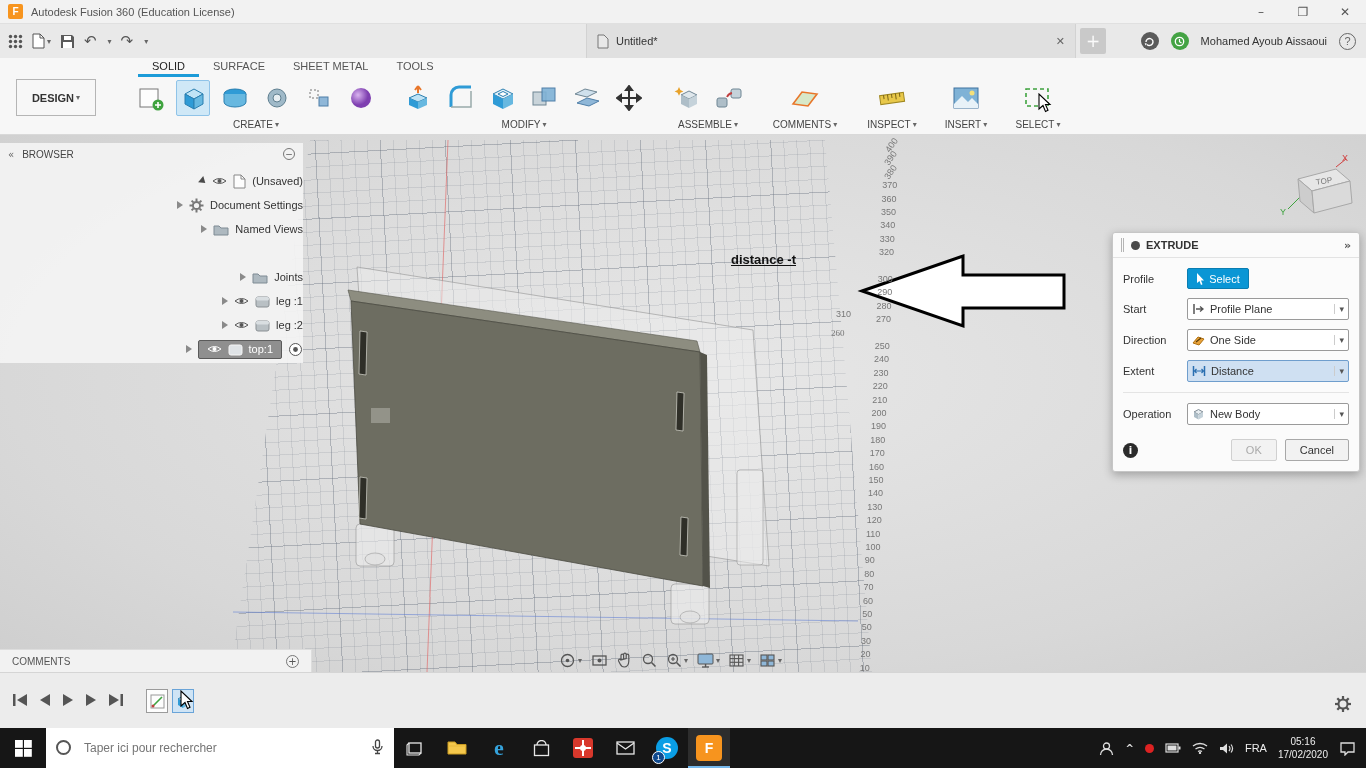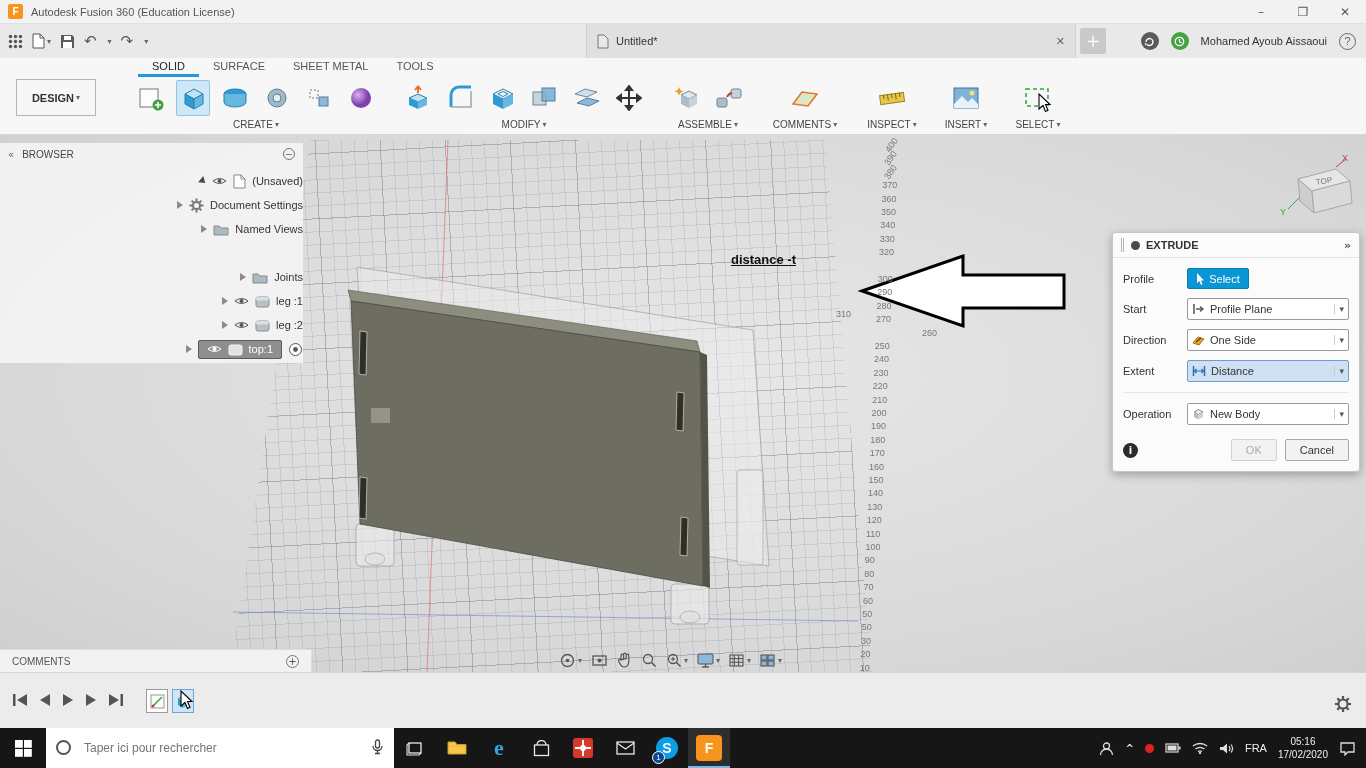--- a/index.html
+++ b/index.html
@@ -456,21 +456,21 @@
         <span class="rlab" style="left: 881.52px; top: 58.6px;">360</span>
         <span class="rlab" style="left: 880.9px; top: 72px;">350</span>
         <span class="rlab" style="left: 880.28px; top: 85.4px;">340</span>
         <span class="rlab" style="left: 879.66px; top: 98.8px;">330</span>
         <span class="rlab" style="left: 879.04px; top: 112.2px;">320</span>
         <span class="rlab" style="left: 836px; top: 125.6px; margin-top: 48px;">310</span>
         <span class="rlab" style="left: 877.8px; top: 139px;">300</span>
         <span class="rlab" style="left: 877.18px; top: 152.4px;">290</span>
         <span class="rlab" style="left: 876.56px; top: 165.8px;">280</span>
         <span class="rlab" style="left: 875.94px; top: 179.2px;">270</span>
-        <span class="rlab" style="left: 922px; top: 192.6px;">260</span>
+        <span class="rlab" style="left: 831px; top: 192.6px; font-family: Liberation Serif, serif;">260</span>
         <span class="rlab" style="left: 874.7px; top: 206px;">250</span>
         <span class="rlab" style="left: 874.08px; top: 219.4px;">240</span>
         <span class="rlab" style="left: 873.46px; top: 232.8px;">230</span>
         <span class="rlab" style="left: 872.84px; top: 246.2px;">220</span>
         <span class="rlab" style="left: 872.22px; top: 259.6px;">210</span>
         <span class="rlab" style="left: 871.6px; top: 273px;">200</span>
         <span class="rlab" style="left: 870.98px; top: 286.4px;">190</span>
         <span class="rlab" style="left: 870.36px; top: 299.8px;">180</span>
         <span class="rlab" style="left: 869.74px; top: 313.2px;">170</span>
         <span class="rlab" style="left: 869.12px; top: 326.6px;">160</span>

